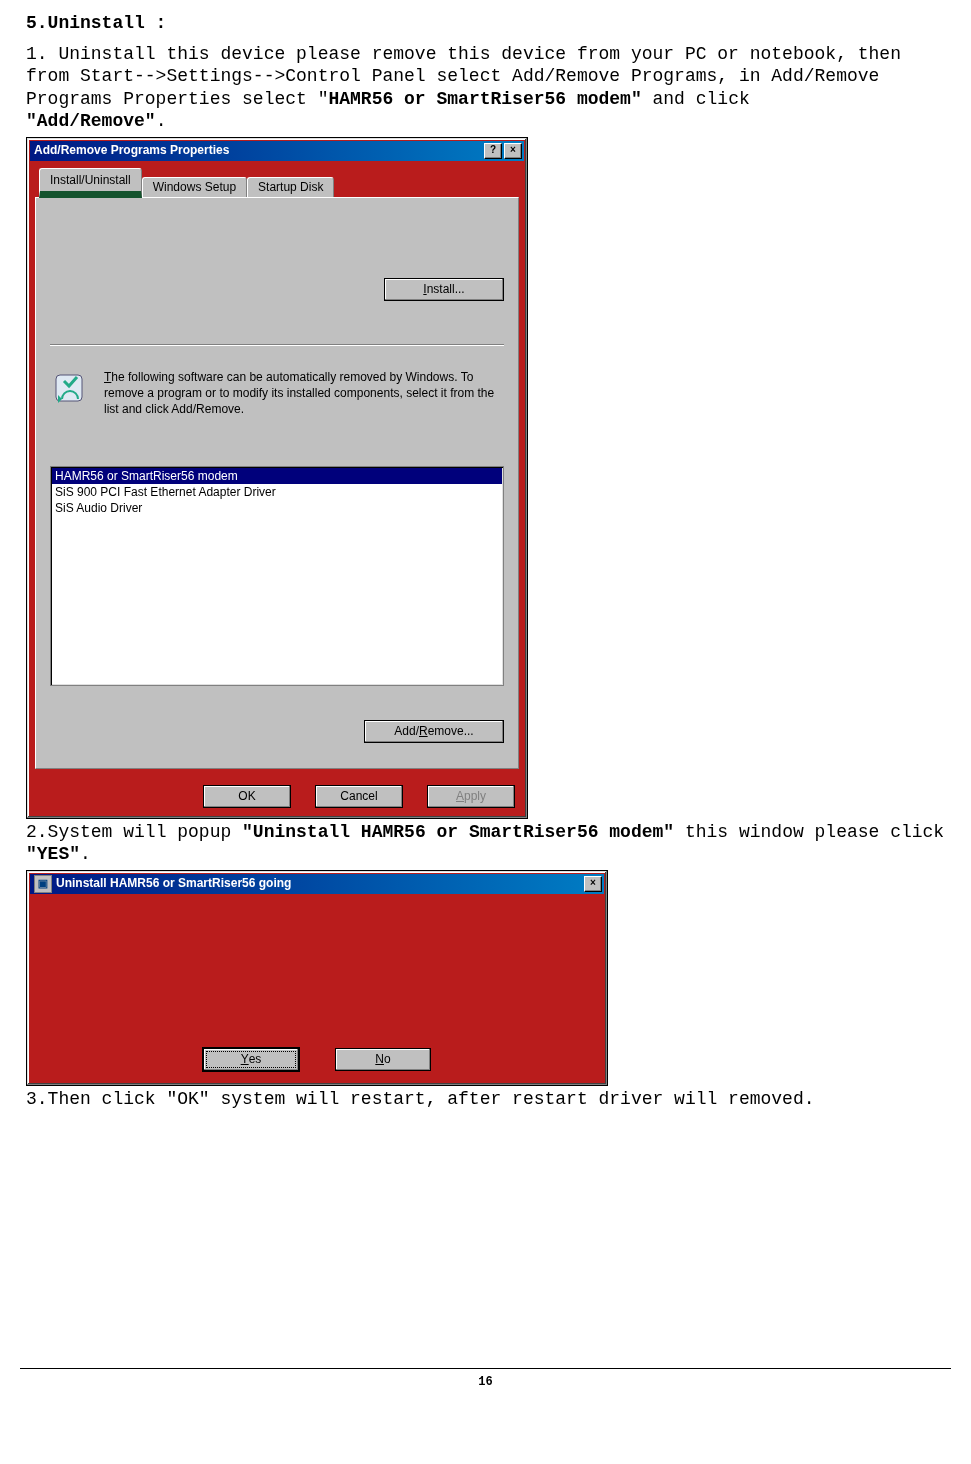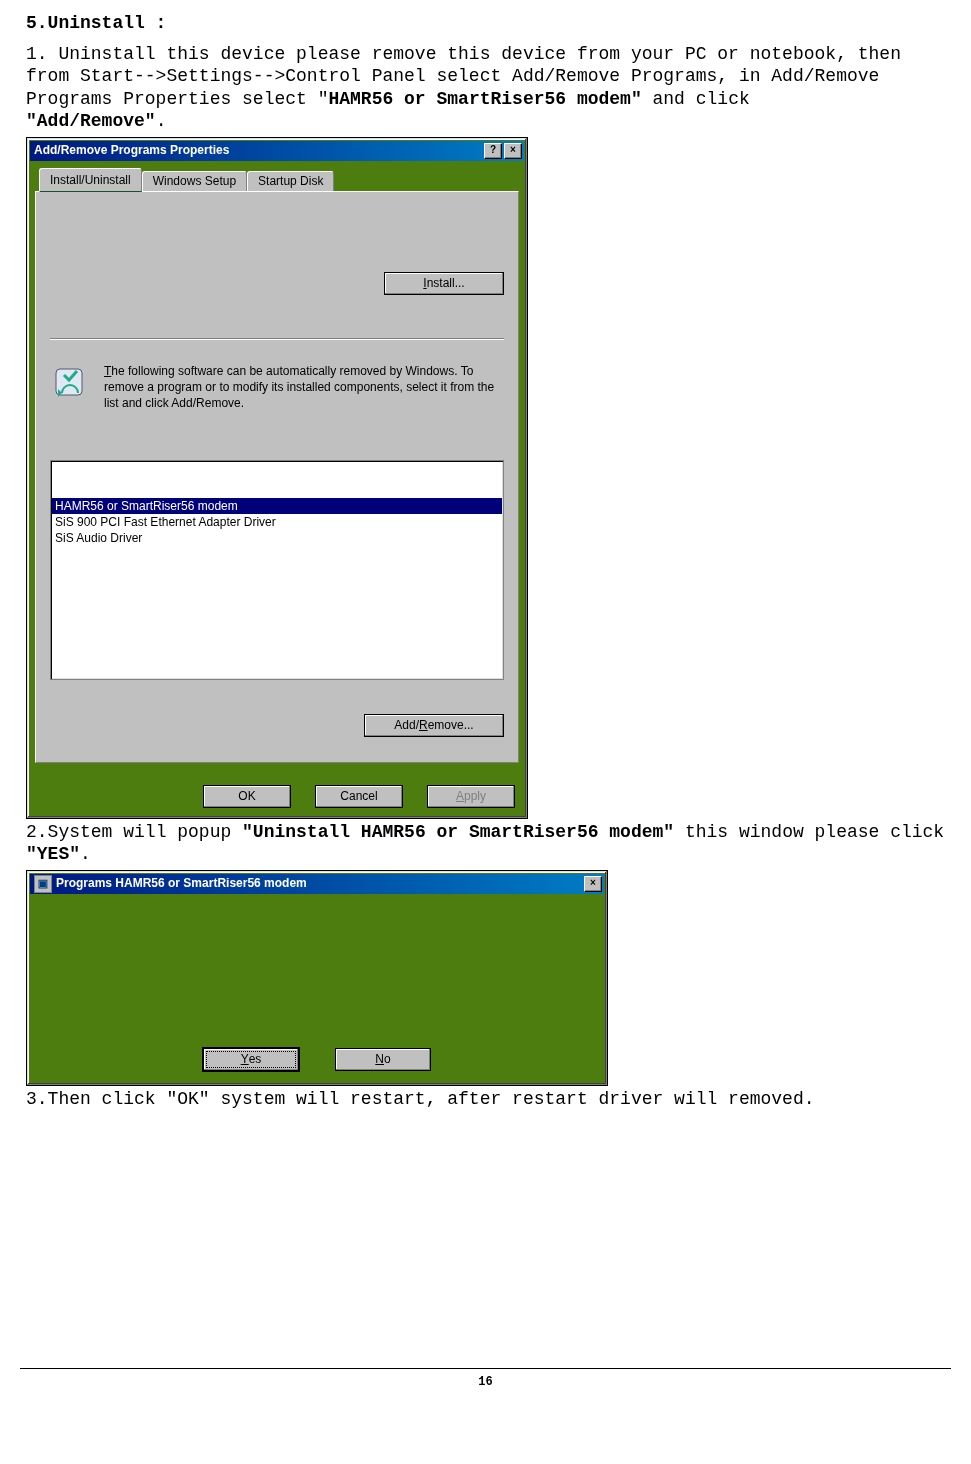--- a/index.html
+++ b/index.html
@@ -17,21 +17,21 @@
     box-sizing: border-box;
     position: relative;
     min-height: 1400px;
   }
   .bold { font-weight: bold; }
   .para { margin: 8px 0 4px 0; font-family: Liberation Mono, monospace; }
 
   
 
   .win98-dialog {
-    background: #4d7c0f;
+    background: #b91c1c;
     border: 1px solid #000;
     box-shadow: inset -1px -1px 0 #808080, inset 1px 1px 0 #dfdfdf, inset -2px -2px 0 #404040, inset 2px 2px 0 #fff;
     font-family: "MS Sans Serif", Tahoma, Geneva, sans-serif;
     font-size: 12px;
     color: #000;
     position: relative;
     margin-top: 2px;
   }
   .titlebar {
     background: linear-gradient(to right, #001883 0%, #007dc4 100%);
@@ -108,21 +108,21 @@
     border-left: 1px solid #fff;
     border-right: 1px solid #808080;
     border-top-left-radius: 3px;
     border-top-right-radius: 3px;
     padding: 2px 10px 3px;
     font-size: 12px;
     position: relative;
     bottom: -1px;
   }
   .tab.active {
-    border-bottom: 1px solid #14532d;
+    border-bottom: 7px solid #14532d;
     z-index: 3;
     padding-top: 4px;
     bottom: -1px;
   }
   .tabpanel {
     margin: 0 8px 8px 8px;
     border-top: 1px solid #fff;
     border-left: 1px solid #fff;
     border-right: 1px solid #808080;
     border-bottom: 1px solid #808080;
@@ -168,21 +168,20 @@
     border: 1px solid #808080;
     box-shadow: inset 1px 1px 0 #000, inset -1px -1px 0 #dfdfdf;
     overflow: hidden;
     font-size: 12px;
     padding: 1px;
   }
   .listbox .listitem { padding: 0 3px; line-height: 16px; }
   .listbox .listitem.selected {
     background: #00007b;
     color: #fff;
-    margin-top: 36px;
   }
   .bottom-buttons {
     position: absolute;
     bottom: 10px;
     right: 12px;
     display: flex;
     gap: 24px;
   }
   .bottom-buttons .win98-btn { width: 88px; }
   .u { text-decoration: underline; }
@@ -289,21 +288,21 @@
     </div>
   </div>
 
   <p class="para" style="margin-top:2px">
     <span>2.</span><span>System will popup </span><span class="bold">"Uninstall HAMR56 or SmartRiser56 modem"</span><span> this window please click </span><span class="bold">"YES"</span><span>.</span>
   </p>
 
   <div class="win98-dialog confirm">
     <div class="titlebar">
       <span class="titlebar-icon">▣</span>
-      <span class="titlebar-text">Programs HAMR56 or SmartRiser56 modem</span>
+      <span class="titlebar-text">Uninstall HAMR56 or SmartRiser56 going</span>
       <span class="titlebar-btn">×</span>
     </div>
     <div class="confirm-buttons">
       <div class="win98-btn focused">
         <span></span>
           <span class="u">Y</span>
           <span>es</span>
       </div>
       <div class="win98-btn">
         <span></span>

